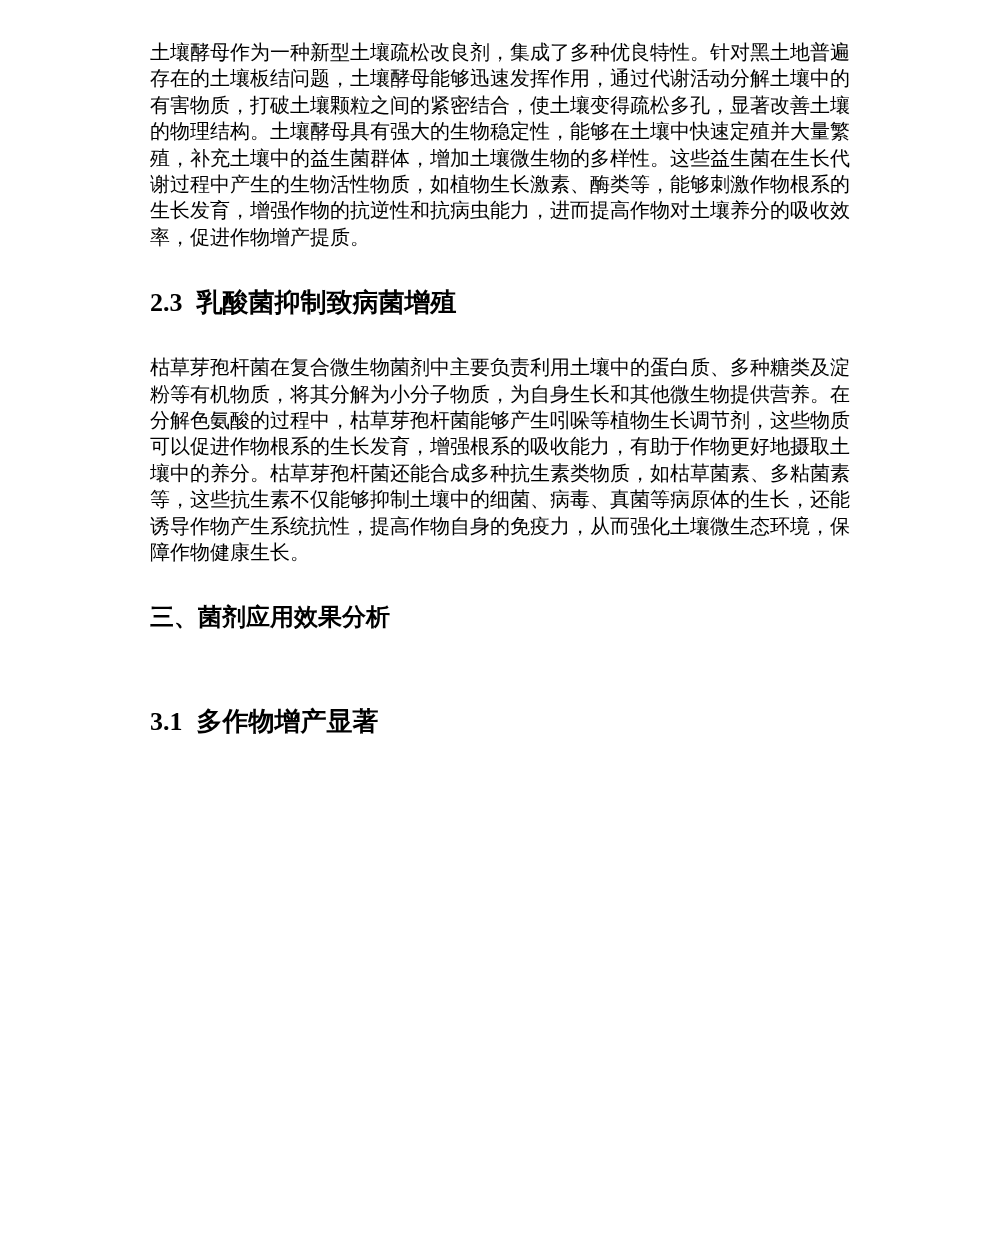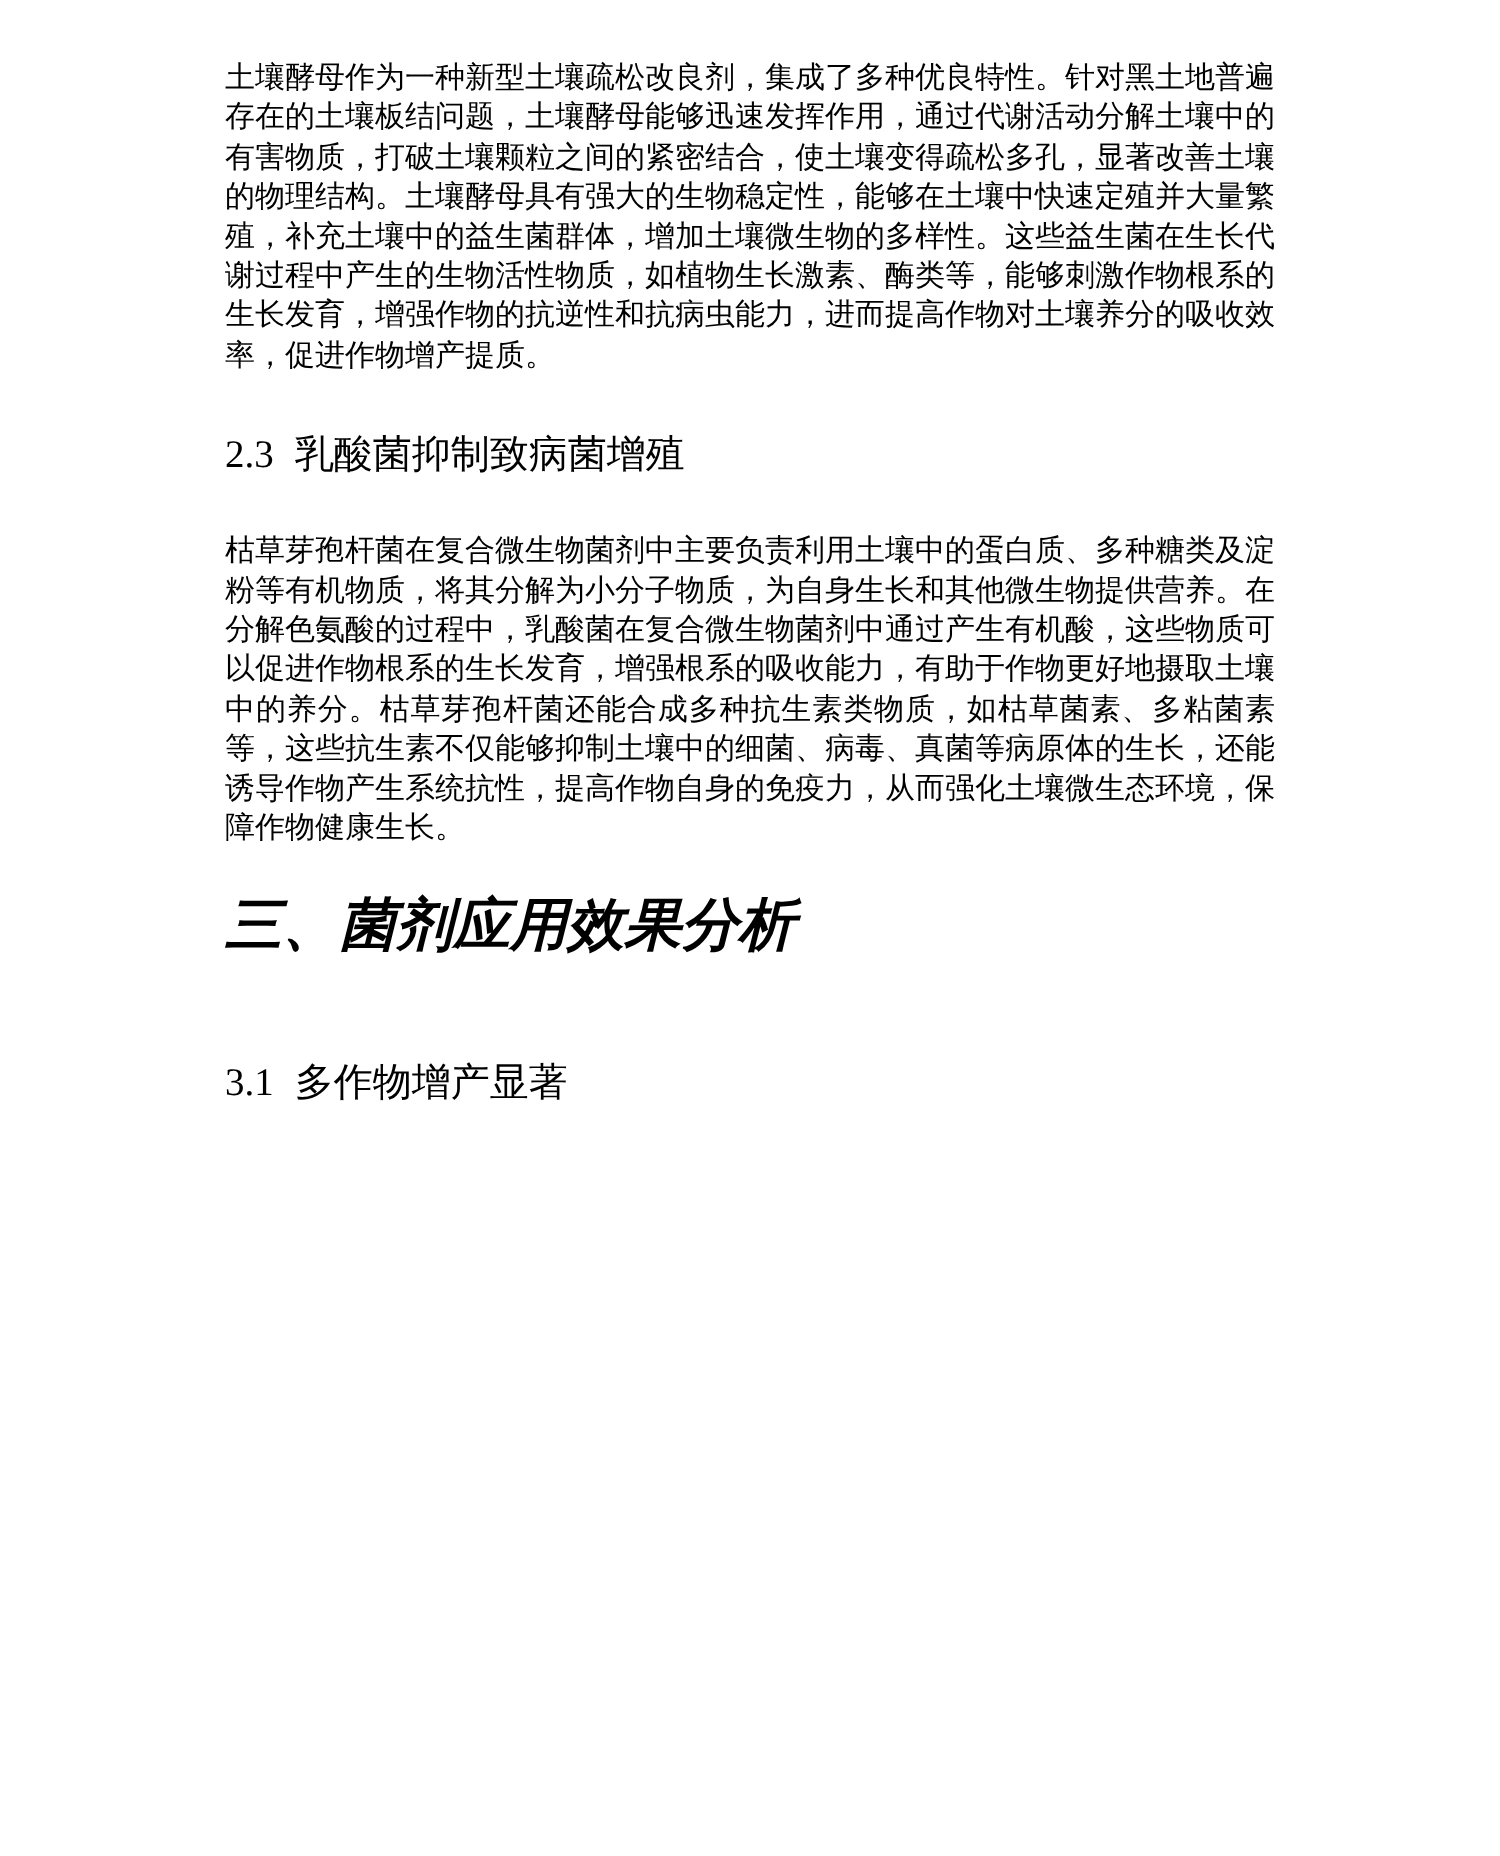--- a/index.html
+++ b/index.html
@@ -27,53 +27,52 @@
     font-size: 20px;
     line-height: 26.4px;
     text-align: justify;
     text-justify: inter-ideograph;
     letter-spacing: 0;
   }
   .section-heading {
     margin: 36px 0 34px 0;
     font-size: 26px;
     line-height: 34px;
-    font-weight: normal;
+    font-weight: bold;
     white-space: nowrap;
   }
   .section-heading .sec-num {
     margin-right: 14px;
   }
   .chapter-heading {
     margin: 30px 0 46px 0;
-    font-size: 38px;
+    font-size: 24px;
     line-height: 42px;
     font-weight: bold;
     white-space: nowrap;
-    font-style: italic;
   }
   .subsection-extra-gap {
     margin-top: 67px;
   }
 </style>
 </head>
 <body>
 
 <div class="page">
   <div class="content">
 
     <p class="body-para">土壤酵母作为一种新型土壤疏松改良剂，集成了多种优良特性。针对黑土地普遍存在的土壤板结问题，土壤酵母能够迅速发挥作用，通过代谢活动分解土壤中的有害物质，打破土壤颗粒之间的紧密结合，使土壤变得疏松多孔，显著改善土壤的物理结构。土壤酵母具有强大的生物稳定性，能够在土壤中快速定殖并大量繁殖，补充土壤中的益生菌群体，增加土壤微生物的多样性。这些益生菌在生长代谢过程中产生的生物活性物质，如植物生长激素、酶类等，能够刺激作物根系的生长发育，增强作物的抗逆性和抗病虫能力，进而提高作物对土壤养分的吸收效率，促进作物增产提质。</p>
 
     <h2 class="section-heading">
       <span class="sec-num">2.3</span><span>乳酸菌抑制致病菌增殖</span>
     </h2>
 
 
 
-    <p class="body-para">枯草芽孢杆菌在复合微生物菌剂中主要负责利用土壤中的蛋白质、多种糖类及淀粉等有机物质，将其分解为小分子物质，为自身生长和其他微生物提供营养。在分解色氨酸的过程中，乳酸菌在复合微生物菌剂中通过产生有机酸，这些物质可以促进作物根系的生长发育，增强根系的吸收能力，有助于作物更好地摄取土壤中的养分。枯草芽孢杆菌还能合成多种抗生素类物质，如枯草菌素、多粘菌素等，这些抗生素不仅能够抑制土壤中的细菌、病毒、真菌等病原体的生长，还能诱导作物产生系统抗性，提高作物自身的免疫力，从而强化土壤微生态环境，保障作物健康生长。</p>
+    <p class="body-para">枯草芽孢杆菌在复合微生物菌剂中主要负责利用土壤中的蛋白质、多种糖类及淀粉等有机物质，将其分解为小分子物质，为自身生长和其他微生物提供营养。在分解色氨酸的过程中，枯草芽孢杆菌能够产生吲哚等植物生长调节剂，这些物质可以促进作物根系的生长发育，增强根系的吸收能力，有助于作物更好地摄取土壤中的养分。枯草芽孢杆菌还能合成多种抗生素类物质，如枯草菌素、多粘菌素等，这些抗生素不仅能够抑制土壤中的细菌、病毒、真菌等病原体的生长，还能诱导作物产生系统抗性，提高作物自身的免疫力，从而强化土壤微生态环境，保障作物健康生长。</p>
 
     <h1 class="chapter-heading">三、菌剂应用效果分析</h1>
 
     <h2 class="section-heading subsection-extra-gap">
       <span class="sec-num">3.1</span><span>多作物增产显著</span>
     </h2>
 
 
   </div>
 </div>

